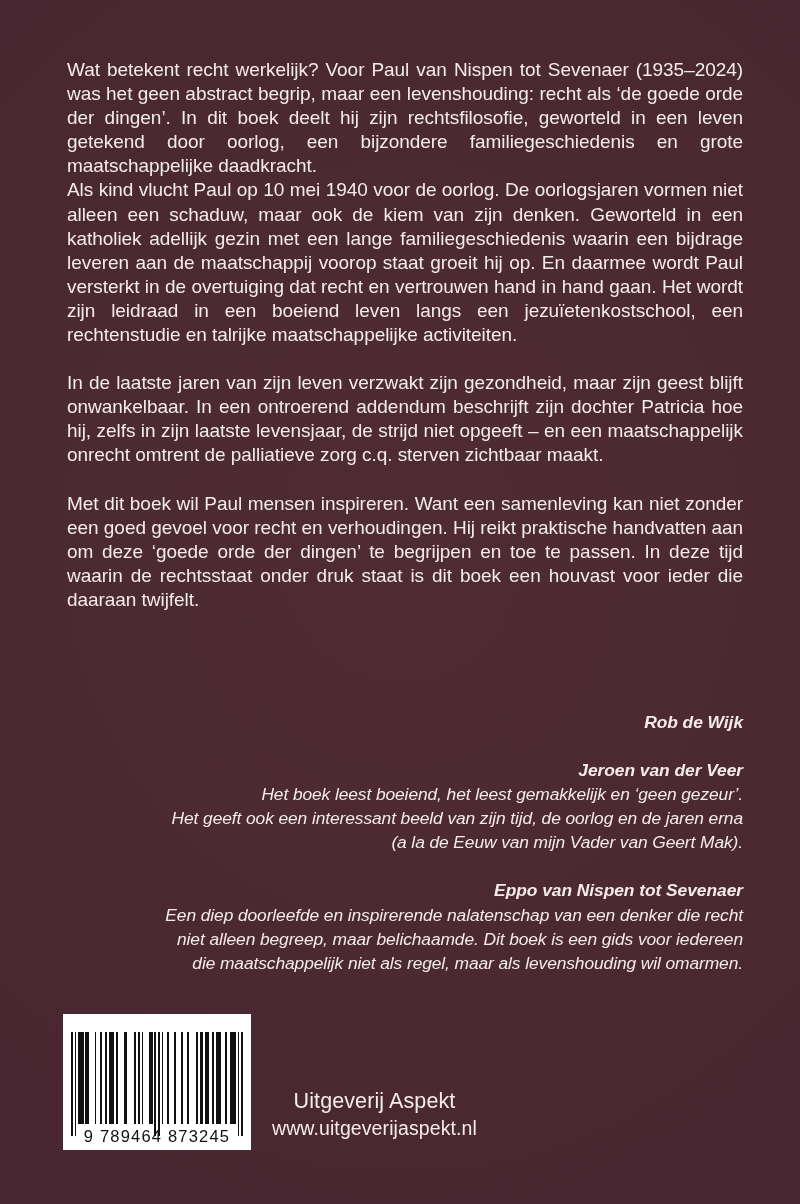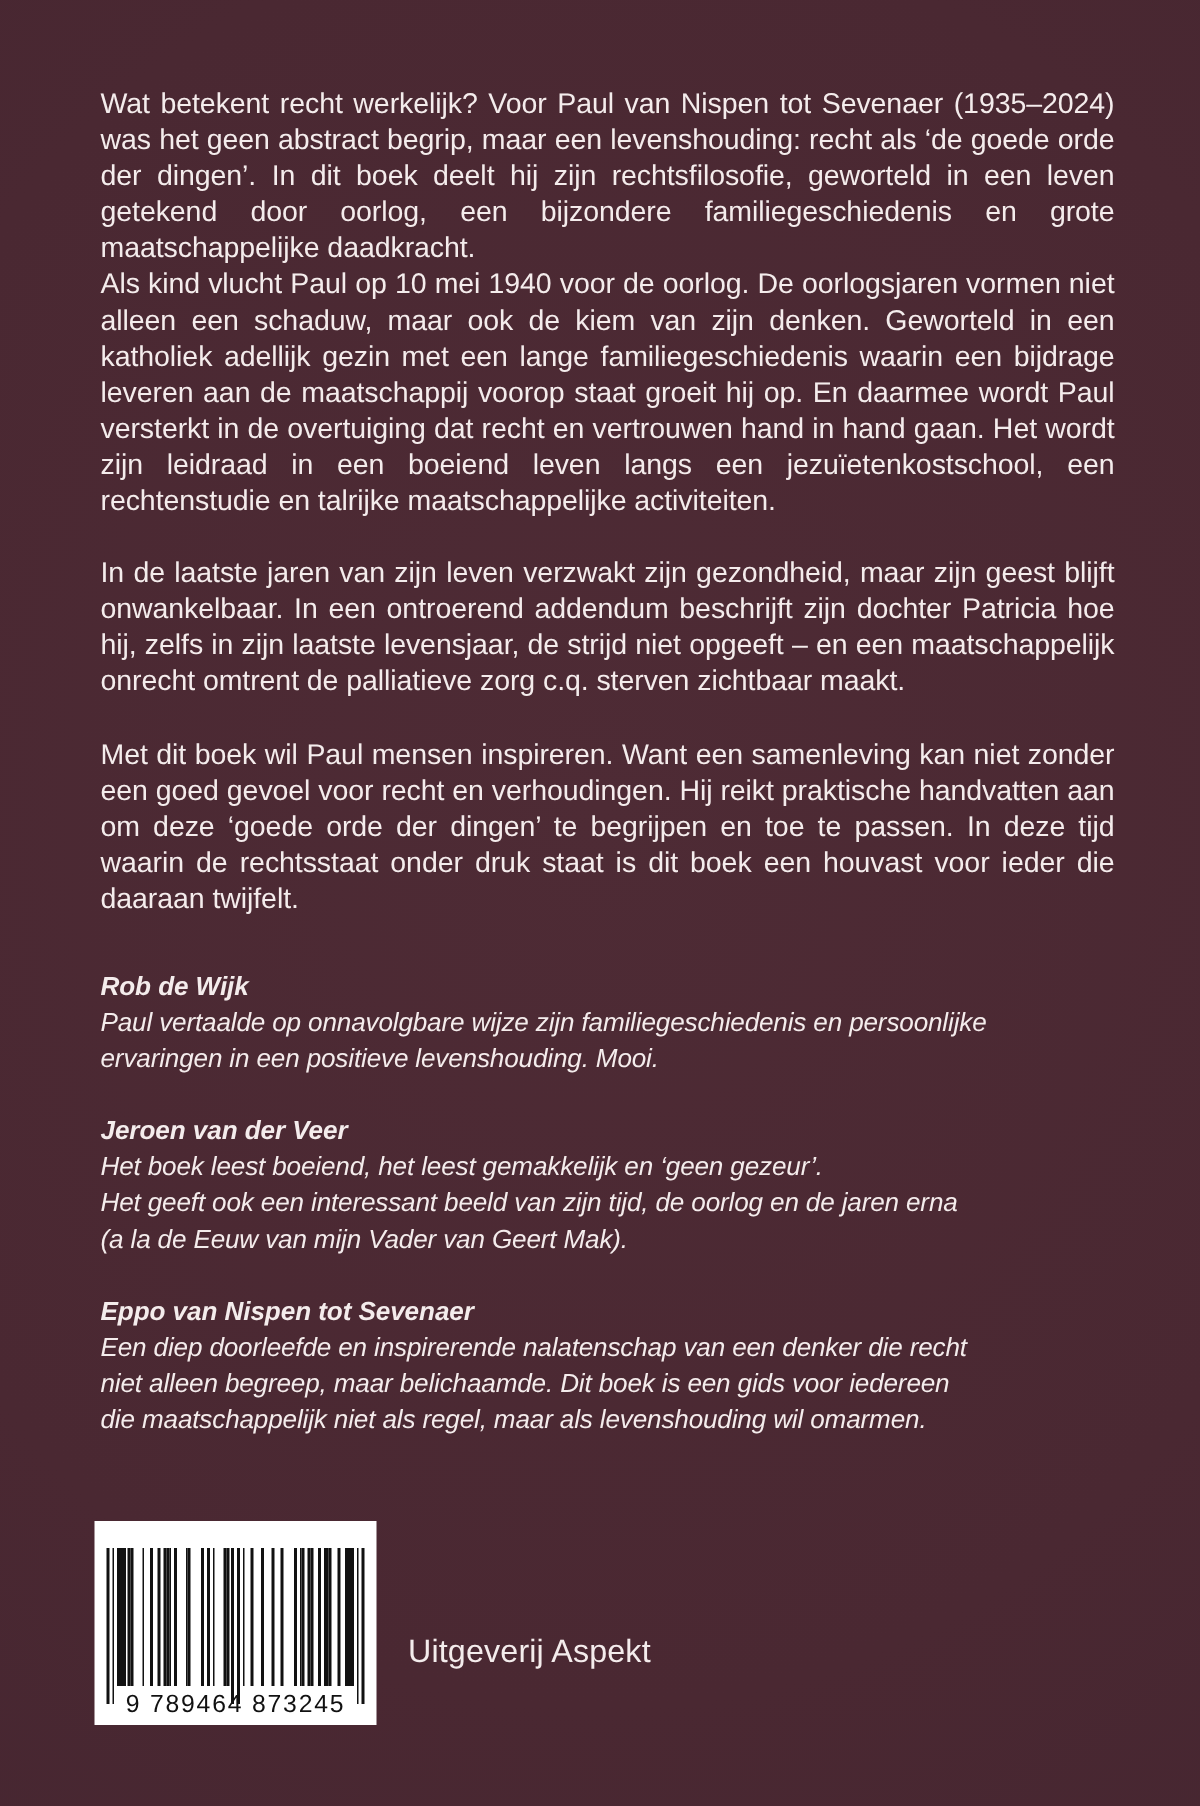--- a/index.html
+++ b/index.html
@@ -38,22 +38,23 @@
   }
   .blurb p {
     margin: 0;
   }
   .blurb p.gap-before {
     margin-top: 24px;
   }
 
   
   .endorsements {
-    margin-top: 33px;
+    margin-top: 98px;
     color: #f4ecec;
+    text-align: right;
   }
   .endorsement {
     margin-bottom: 24px;
   }
   .endorsement:last-child {
     margin-bottom: 0;
   }
   .endorse-name {
     font-size: 17.4px;
     line-height: 24.1px;
@@ -147,24 +148,20 @@
       <p>Wat betekent recht werkelijk? Voor Paul van Nispen tot Sevenaer (1935–2024) was het geen abstract begrip, maar een levenshouding: recht als ‘de goede orde der dingen’. In dit boek deelt hij zijn rechtsfilosofie, geworteld in een leven getekend door oorlog, een bijzondere familiegeschiedenis en grote maatschappelijke daadkracht.</p>
       <p>Als kind vlucht Paul op 10 mei 1940 voor de oorlog. De oorlogsjaren vormen niet alleen een schaduw, maar ook de kiem van zijn denken. Geworteld in een katholiek adellijk gezin met een lange familiegeschiedenis waarin een bijdrage leveren aan de maatschappij voorop staat groeit hij op. En daarmee wordt Paul versterkt in de overtuiging dat recht en vertrouwen hand in hand gaan. Het wordt zijn leidraad in een boeiend leven langs een jezuïetenkostschool, een rechtenstudie en talrijke maatschappelijke activiteiten.</p>
       <p class="gap-before">In de laatste jaren van zijn leven verzwakt zijn gezondheid, maar zijn geest blijft onwankelbaar. In een ontroerend addendum beschrijft zijn dochter Patricia hoe hij, zelfs in zijn laatste levensjaar, de strijd niet opgeeft – en een maatschappelijk onrecht omtrent de palliatieve zorg c.q. sterven zichtbaar maakt.</p>
       <p class="gap-before">Met dit boek wil Paul mensen inspireren. Want een samenleving kan niet zonder een goed gevoel voor recht en verhoudingen. Hij reikt praktische handvatten aan om deze ‘goede orde der dingen’ te begrijpen en toe te passen. In deze tijd waarin de rechtsstaat onder druk staat is dit boek een houvast voor ieder die daaraan twijfelt.</p>
     </div>
 
     <div class="endorsements">
 
       <div class="endorsement">
         <div class="endorse-name">Rob de Wijk</div>
-        <div class="endorse-quote">
-          <div>Paul vertaalde op onnavolgbare wijze zijn familiegeschiedenis en persoonlijke</div>
-          <div>ervaringen in een positieve levenshouding. Mooi.</div>
-        </div>
       </div>
 
       <div class="endorsement">
         <div class="endorse-name">Jeroen van der Veer</div>
         <div class="endorse-quote">
           <div>Het boek leest boeiend, het leest gemakkelijk en ‘geen gezeur’.</div>
           <div>Het geeft ook een interessant beeld van zijn tijd, de oorlog en de jaren erna</div>
           <div>(a la de Eeuw van mijn Vader van Geert Mak).</div>
         </div>
       </div>
@@ -227,16 +224,17 @@
           <i class="norm" style="left:93.68421052631578%;width:1.0736842105263158%"></i>
           <i class="norm" style="left:94.73684210526315%;width:1.0736842105263158%"></i>
           <i class="guard" style="left:96.84210526315789%;width:1.0736842105263158%"></i>
           <i class="guard" style="left:98.94736842105263%;width:1.0736842105263158%"></i>
         </div>
       <div class="barcode-digits">9  789464  873245</div>
     </div>
 
     <div class="publisher">
       <div class="pub-name">Uitgeverij Aspekt</div>
+      <div class="pub-url">www.uitgeverijaspekt.nl</div>
     </div>
 
   </div>
 </div>
 
 </body></html>

